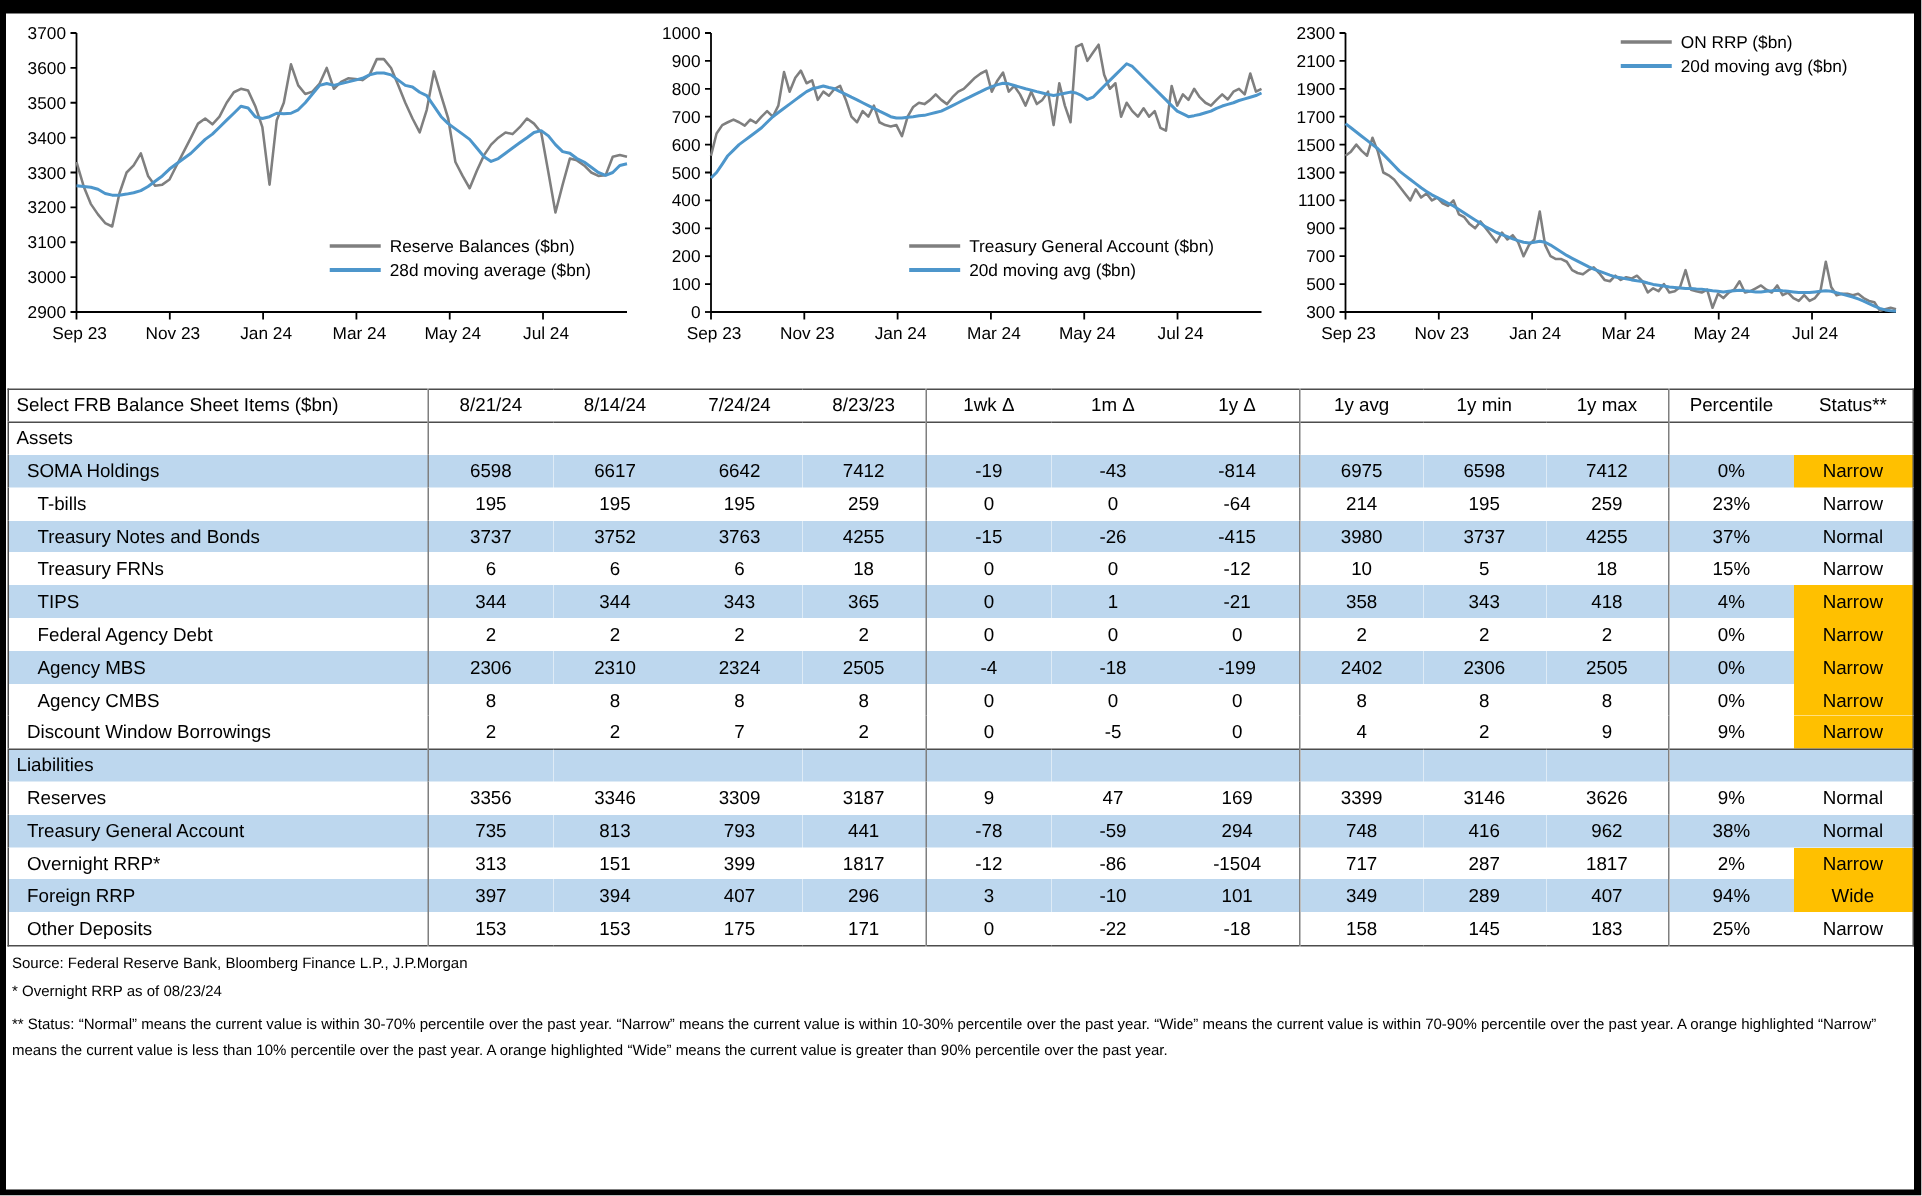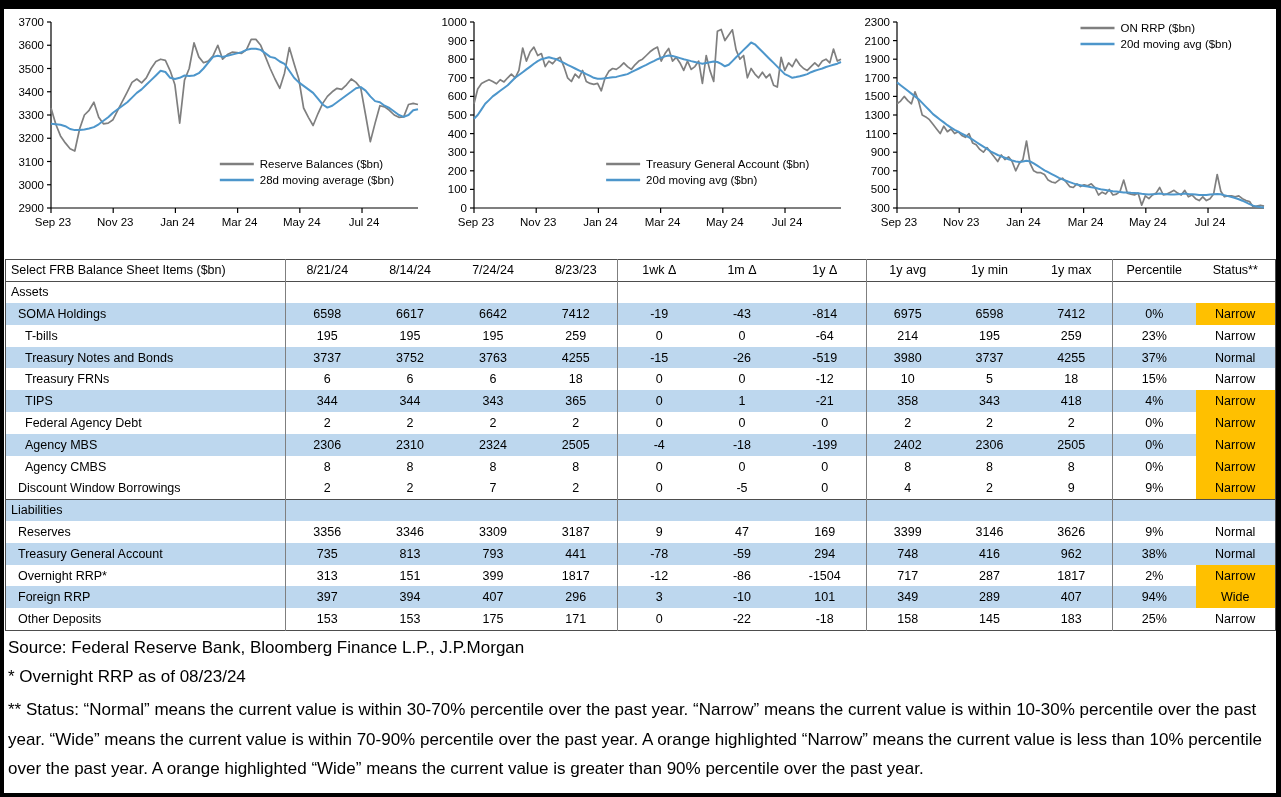--- a/index.html
+++ b/index.html
@@ -43,21 +43,21 @@
   .lbl { text-align:left; }
   .ind0 { padding-left:5px; }
   .ind1 { padding-left:12px; }
   .ind2 { padding-left:19px; }
   tr.sec td { font-weight:400; }
   tr.sh td { background:var(--shade,#BDD7EE); }
   td.hl { background:var(--hl,#FFC000) !important; }
   .gl { border-left:1.5px solid #7f7f7f; }
   tr.bt { border-top:1.5px solid #4d4d4d; }
 
-  .foot { padding:5px 3px 0 3px; font-size:17px; }
+  .foot { padding:5px 3px 0 3px; font-size:10px; }
   .foot p { margin:0 0 5px 0; line-height:1.45; }
   .foot p.status { line-height:1.75; margin-top:2px; }
 </style>
 </head>
 <body>
 
 <div class="page">
 
   <div class="charts">
     <div class="chart">
@@ -276,21 +276,21 @@
           <td>Narrow</td>
         </tr>
         <tr class="sh">
           <td class="lbl ind2">Treasury Notes and Bonds</td>
           <td class="gl">3737</td>
           <td>3752</td>
           <td>3763</td>
           <td>4255</td>
           <td class="gl">-15</td>
           <td>-26</td>
-          <td>-519</td>
+          <td>-415</td>
           <td class="gl">3980</td>
           <td>3737</td>
           <td>4255</td>
           <td class="gl">37%</td>
           <td>Normal</td>
         </tr>
         <tr>
           <td class="lbl ind2">Treasury FRNs</td>
           <td class="gl">6</td>
           <td>6</td>

